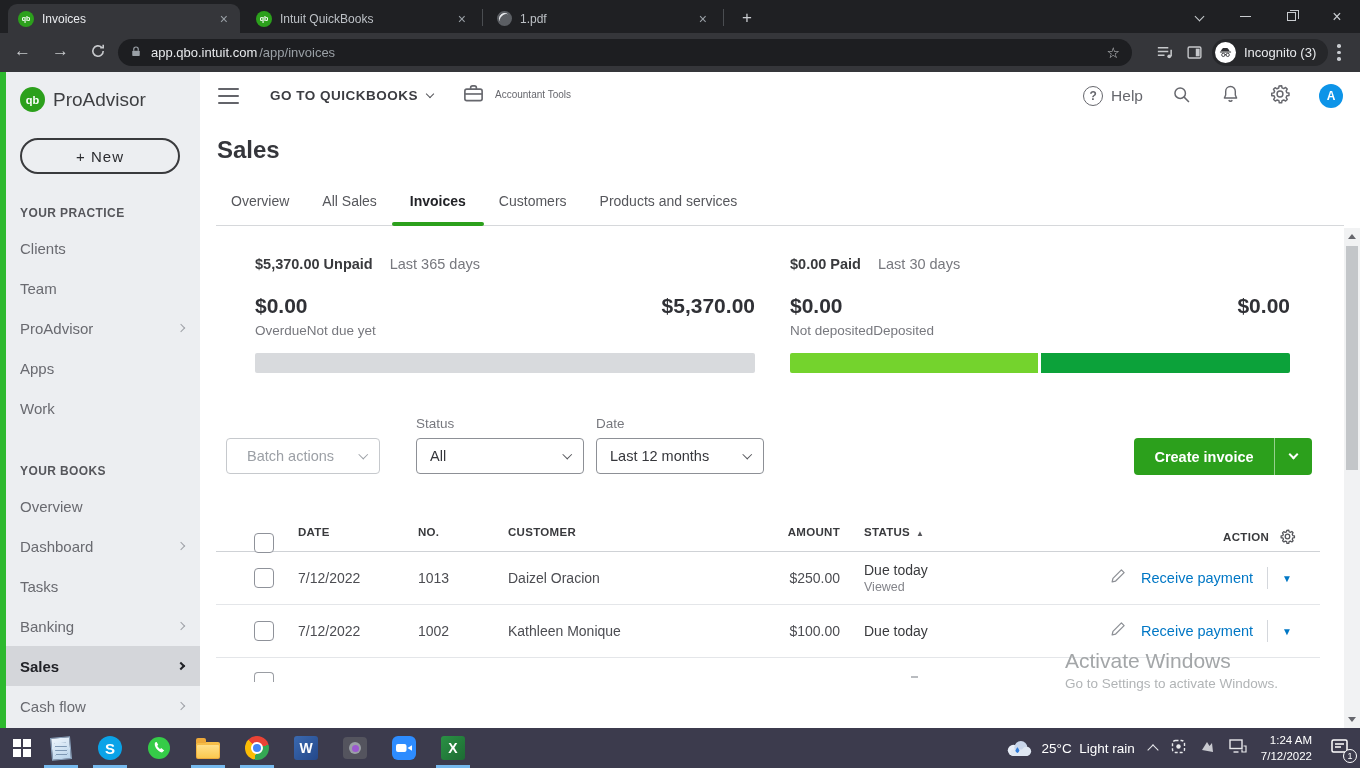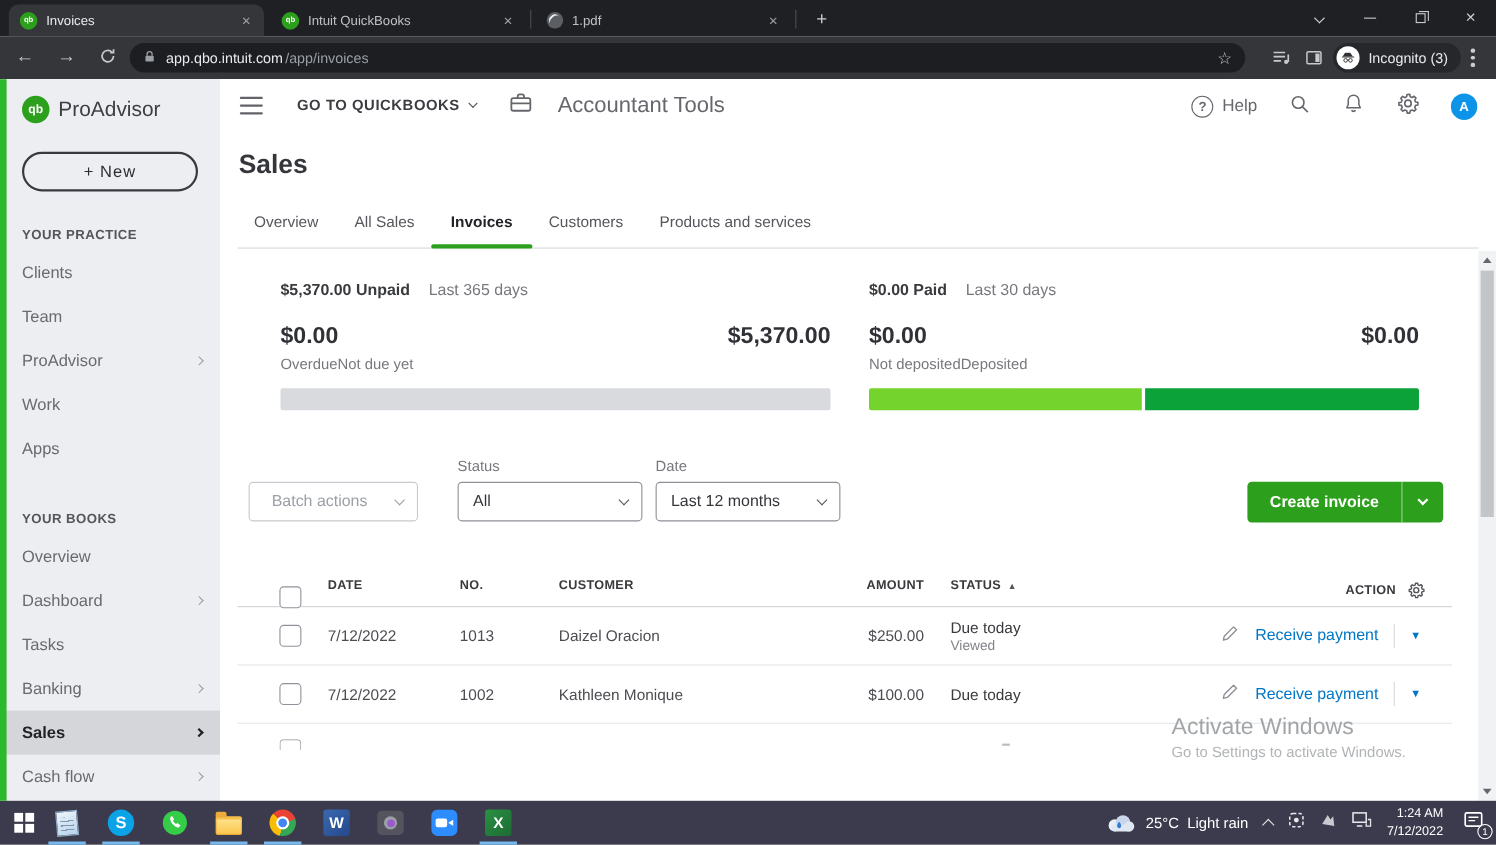--- a/index.html
+++ b/index.html
@@ -61,22 +61,22 @@
   .nav-item .chev { width:6px; height:6px; border-width:1.6px; color:#9ea1a7; }
   .nav-item.active { background:#d4d6da; color:#212227; font-weight:bold; }
   .nav-item.active .chev { color:#212227; border-width:2.2px; }
 
   .main { position:absolute; left:200px; top:0; width:1160px; height:656px; background:#fff; }
   .hamb { position:absolute; left:18px; top:16px; }
   .hamb span { display:block; width:21px; height:2.4px; background:#63646a; margin-bottom:4.4px; border-radius:1px;}
   .goto { position:absolute; left:70px; top:16px; font-size:13.5px; font-weight:bold; letter-spacing:.5px;
           color:#3c3d42; display:flex; align-items:center; gap:9px; }
   .goto .chev { width:6px; height:6px; margin-top:-3px; color:#55565b;}
-  .acct-tools { position:absolute; left:262px; top:10px; display:flex; align-items:center; gap:22px;
-                color:#66676d; font-size:20px; }
+  .acct-tools { position:absolute; left:262px; top:10px; display:flex; align-items:center; gap:10px;
+                color:#66676d; font-size:10px; }
   .hdr-right { position:absolute; right:17px; top:11px; display:flex; align-items:center; gap:28px; color:#66676d; }
   .help-wrap { display:flex; align-items:center; gap:8px; font-size:15.5px; }
   .q-circle { width:20px; height:20px; border-radius:50%; border:1.6px solid #66676d; font-size:12px; font-weight:bold;
               display:flex; align-items:center; justify-content:center; }
   .avatar { width:24px; height:24px; border-radius:50%; background:#0d94e8; color:#fff; font-size:12px; font-weight:bold;
             display:flex; align-items:center; justify-content:center; }
 
   .page-title { position:absolute; left:17px; top:64px; font-size:24px; font-weight:600; color:#35363b; }
   .ptabs { position:absolute; left:16px; right:16px; top:121px; height:33px; border-bottom:1px solid #d6d8db;
            display:flex; gap:33px; padding-left:15px; font-size:14px; color:#56575c; }
@@ -290,24 +290,24 @@
           <span>Clients</span>
         </div>
       <div class="nav-item">
           <span>Team</span>
         </div>
       <div class="nav-item">
           <span>ProAdvisor</span>
           <span class="chev right"></span>
         </div>
       <div class="nav-item">
+          <span>Apps</span>
+        </div>
+      <div class="nav-item">
           <span>Work</span>
-        </div>
-      <div class="nav-item">
-          <span>Apps</span>
         </div>
 
       <div class="sec-h books">YOUR BOOKS</div>
       <div class="nav-item">
           <span>Overview</span>
         </div>
       <div class="nav-item">
           <span>Dashboard</span>
           <span class="chev right"></span>
         </div>

